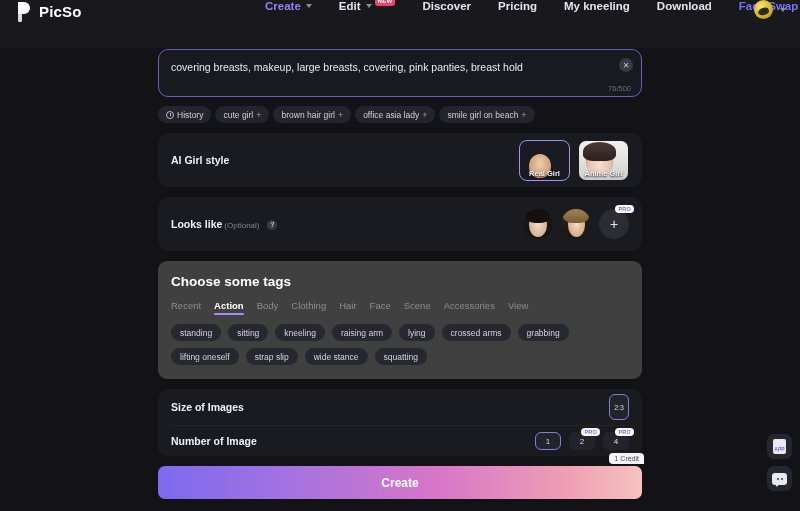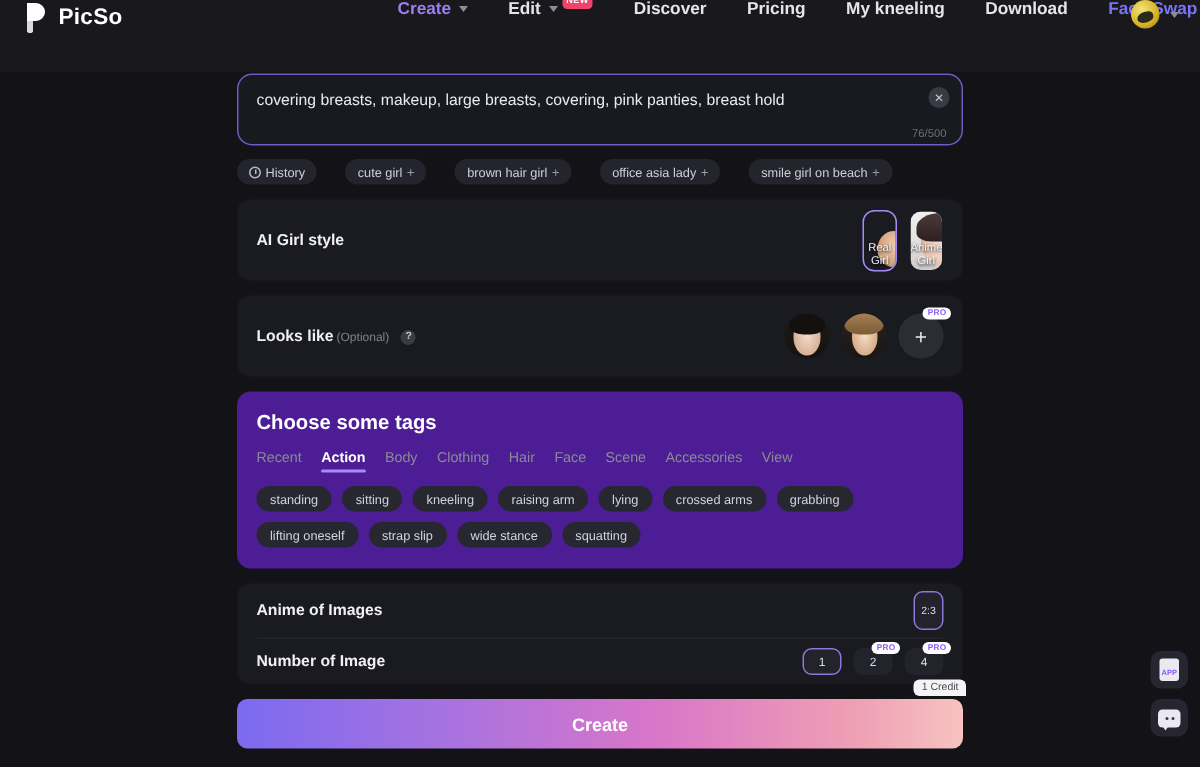--- a/index.html
+++ b/index.html
@@ -125,21 +125,21 @@
     color: #c6c6cf;
     font-size: 8px;
     display: flex; align-items: center; justify-content: center;
     cursor: pointer;
   }
 
   
   .chip-row {
     display: flex;
     align-items: center;
-    gap: 19px;
+    gap: 4px;
     margin-top: 9px;
     flex-wrap: nowrap;
   }
   .chip {
     background: #24242c;
     border-radius: 10px;
     height: 17px;
     display: flex;
     align-items: center;
     gap: 3px;
@@ -200,26 +200,27 @@
   }
   .card-right {
     margin-left: auto;
     display: flex;
     align-items: center;
     gap: 8px;
   }
 
   
   .style-thumb {
-    width: 23px; height: 41px;
+    width: 51px; height: 41px;
     border-radius: 8px;
     position: relative;
     overflow: hidden;
     cursor: pointer;
     border: 1.5px solid transparent;
+    font-weight: bold;
   }
   .style-thumb.selected { border-color: #a78bfa; }
   .style-thumb .img {
     position: absolute; inset: 0;
   }
   .img-real {
     background:
       radial-gradient(ellipse 42% 30% at 50% 58%, #e8bd9c 0%, #d8a float 1%, transparent 72%),
       radial-gradient(ellipse 55% 48% at 50% 30%, #c99a5e 0%, #6e4a28 75%),
       linear-gradient(#3b2d22, #1c1513);
@@ -319,21 +320,21 @@
     border-radius: 6px;
     font-size: 5.5px;
     font-weight: bold;
     padding: 1px 3px;
     letter-spacing: .2px;
     line-height: 1.1;
   }
 
   
   .tags-card {
-    background: #4c1d95;
+    background: #404040;
     border-radius: 9px;
     margin-top: 10px;
     padding: 13px 13px 14px 13px;
   }
   .tags-title {
     font-size: 13.5px;
     font-weight: bold;
     color: #fff;
   }
   .tab-row {
@@ -609,21 +610,21 @@
       <div class="tag-pill">grabbing</div>
       <div class="tag-pill">lifting oneself</div>
       <div class="tag-pill">strap slip</div>
       <div class="tag-pill">wide stance</div>
       <div class="tag-pill">squatting</div>
     </div>
   </div>
 
   <div class="card">
     <div class="row-card" style="height:36px;padding:0 13px;display:flex;align-items:center;">
-      <div class="card-label">Anime of Images</div>
+      <div class="card-label">Size of Images</div>
       <div class="card-right">
         <div class="ratio-chip">2:3</div>
       </div>
     </div>
     <div class="divider"></div>
     <div class="row-card" style="height:30px;padding:0 13px;display:flex;align-items:center;">
       <div class="card-label">Number of Image</div>
       <div class="card-right">
         <div class="num-chip selected">
           <span>1</span>

